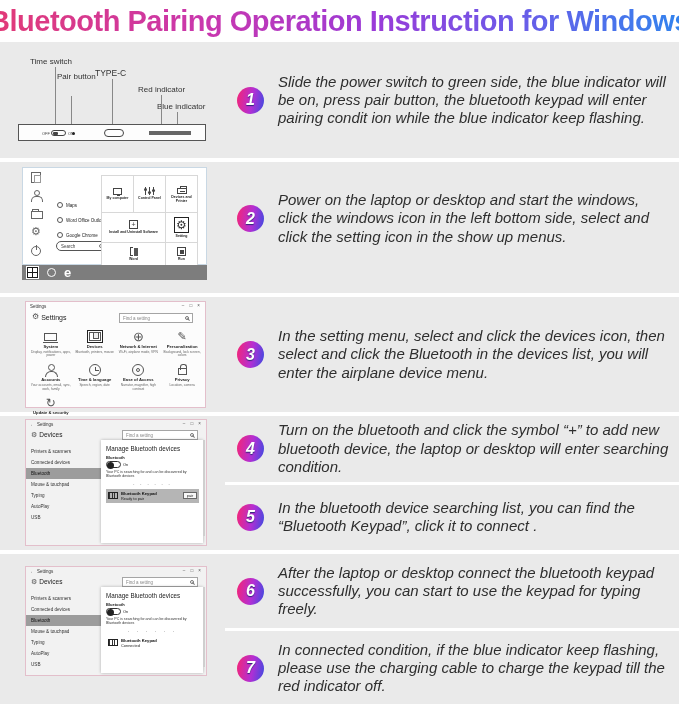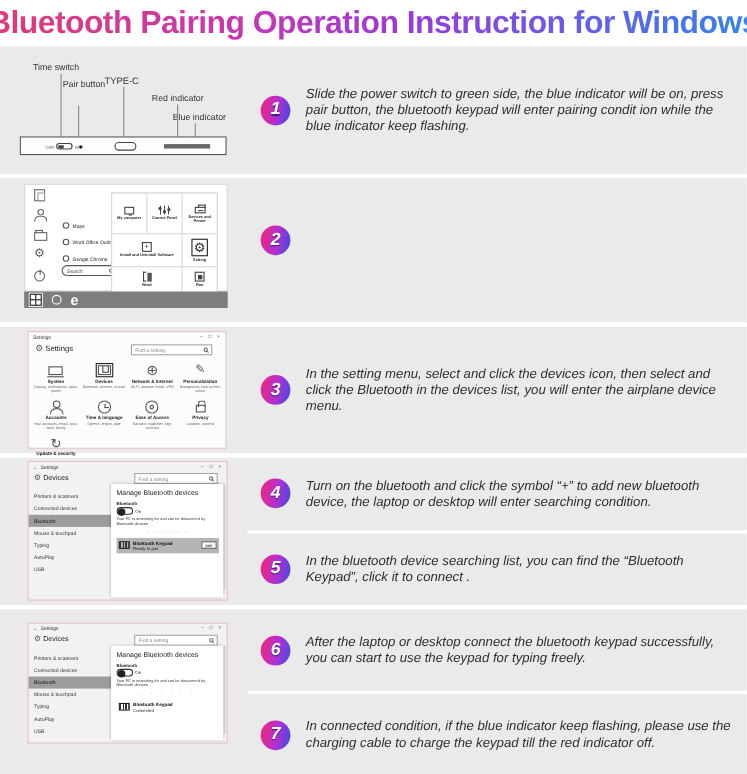--- a/index.html
+++ b/index.html
@@ -17,21 +17,21 @@
   .left { width:225px; flex:none; position:relative; }
   .right { flex:1; display:flex; flex-direction:column; }
   .step { flex:1; display:flex; align-items:center; padding:4px 10px 4px 12px; }
   .row2 .step { padding-bottom:22px; }
   .substep2 { border-top:3px solid #fff; }
   .badge { width:27px; height:27px; border-radius:50%; flex:none; margin-right:14px;
     background:linear-gradient(100deg,#f0267c 5%,#b32fd4 55%,#3b4be0 100%);
     color:#fff; font-weight:bold; font-style:italic; font-size:16px;
     display:flex; align-items:center; justify-content:center;
     text-shadow:0 1px 1px rgba(30,40,110,.9); }
-  .step-text { font-style:italic; font-size:12px; line-height:1.22; color:#2e2e2e; max-width:405px; }
+  .step-text { font-style:italic; font-size:15px; line-height:1.22; color:#2e2e2e; max-width:405px; }
 
   
   .kb-label { position:absolute; font-size:8px; color:#333; white-space:nowrap; }
   .kb-line { position:absolute; width:1px; background:#888; }
   .kb-bar { position:absolute; left:18px; top:82px; width:188px; height:17px; border:1px solid #555; background:#fdfdfd; }
   .kb-off { position:absolute; left:23px; top:6px; font-size:4px; color:#444; }
   .kb-on  { position:absolute; left:49px; top:6px; font-size:4px; color:#444; }
   .kb-switch { position:absolute; left:32px; top:5px; width:15px; height:6px; border:1px solid #444; border-radius:3px; }
   .kb-switch::after { content:""; position:absolute; left:1px; top:1px; width:5px; height:3px; background:#444; border-radius:1px; }
   .kb-dot { position:absolute; left:53px; top:7px; width:3px; height:3px; background:#222; border-radius:50%; }
@@ -256,20 +256,21 @@
             <i></i>
             <i></i>
           </span>
         <i class="task-circle"></i>
         <span class="edge-e">e</span>
       </div>
     </div>
     <div class="right">
       <div class="step">
         <div class="badge">2</div>
+        <p class="step-text">Power on the laptop or desktop and start the windows, click the windows icon in the left bottom side, select and click the setting icon in the show up menus.</p>
       </div>
     </div>
   </div>
 
   <div class="row row3">
     <div class="left">
       <div class="set-win">
         <span class="tb-title">Settings</span>
         <span class="tb-controls">–  □  ×</span>
         <div class="set-head">

